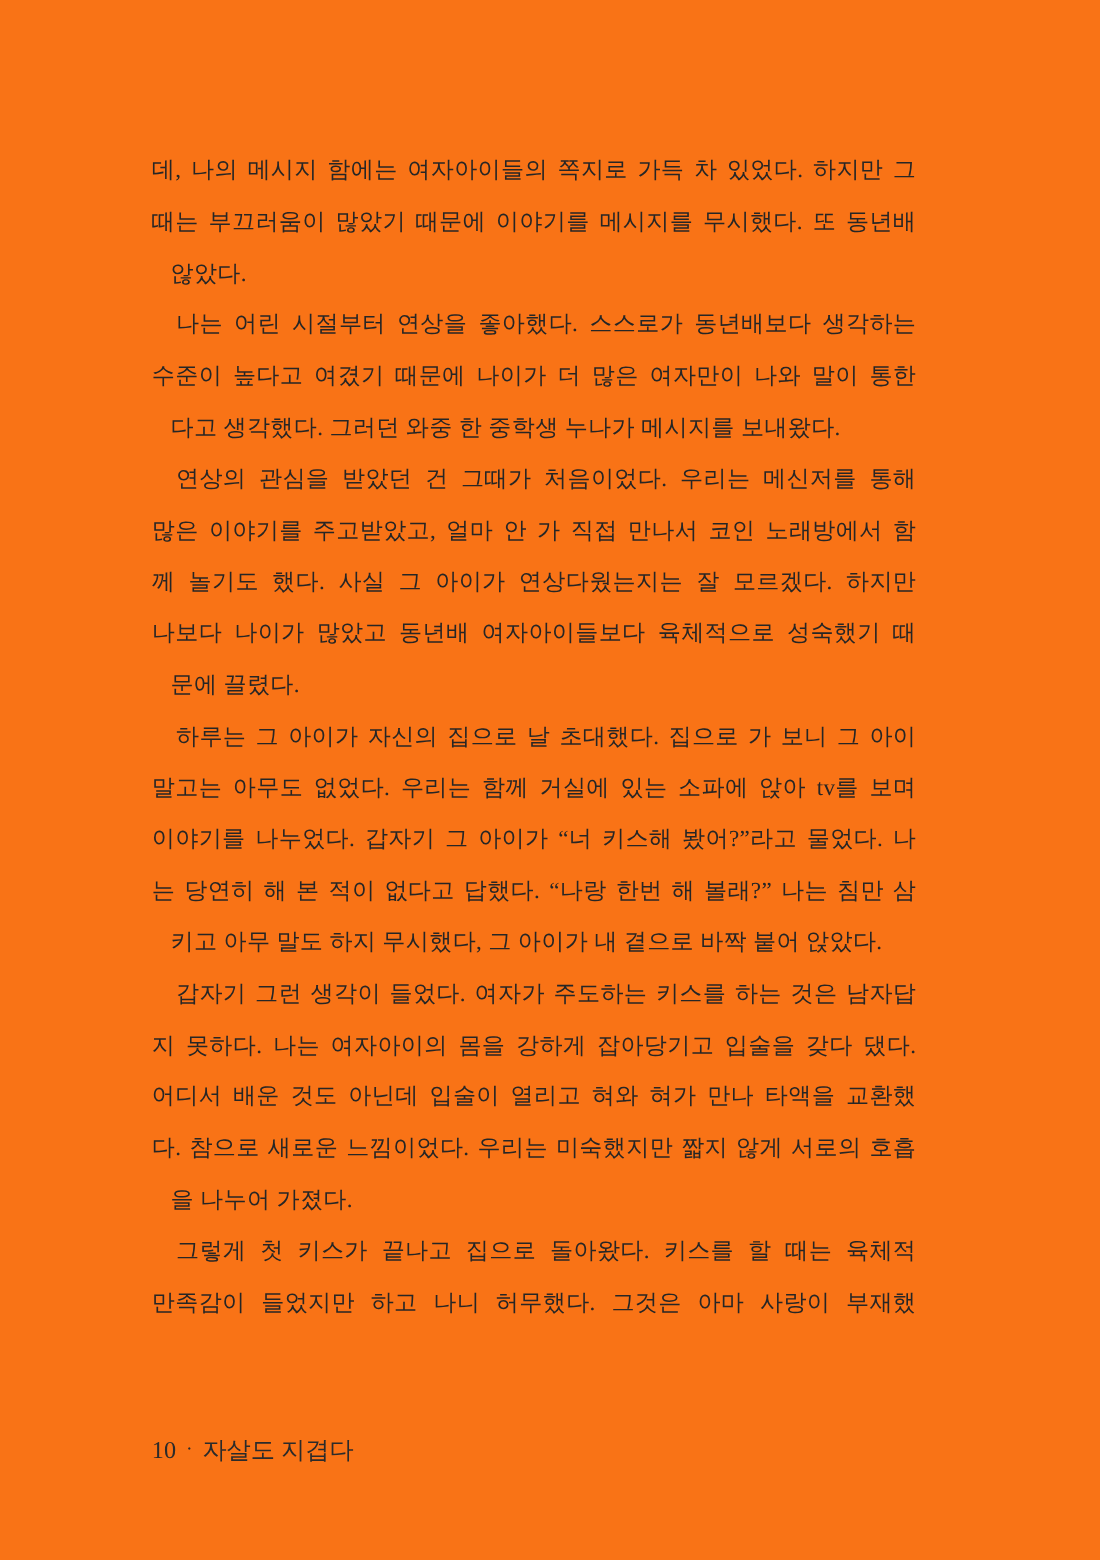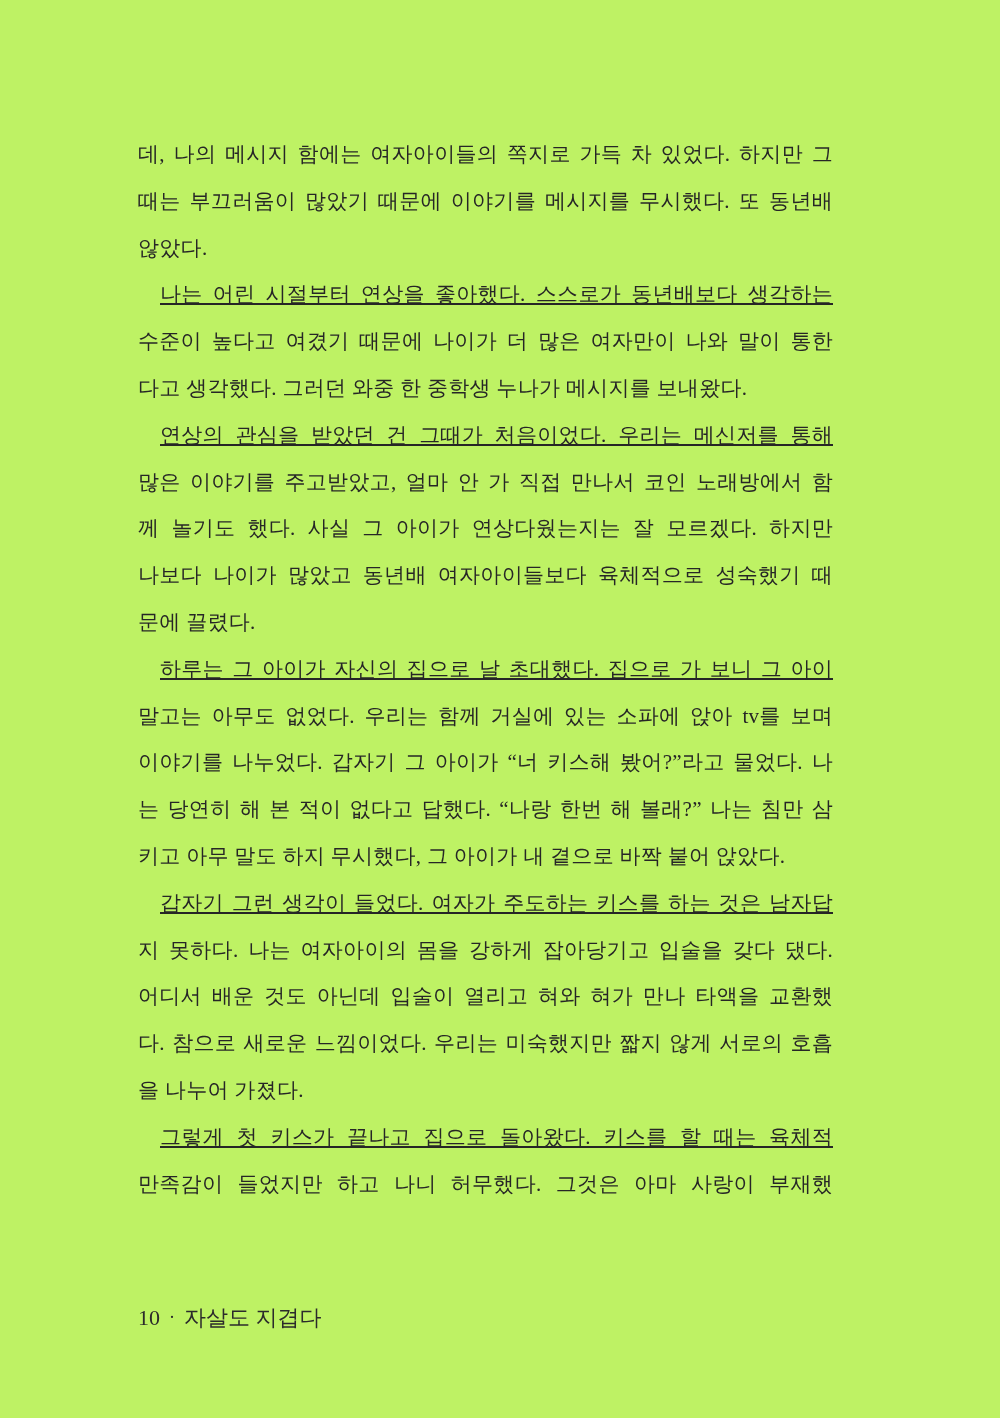--- a/index.html
+++ b/index.html
@@ -10,21 +10,21 @@
   body {
     width: 1000px;
     height: 1418px;
     position: relative;
     font-family: "Liberation Serif", "DejaVu Serif", serif;
     color: #262626;
   }
   .page {
     position: absolute;
     inset: 0;
-    background: #bef264;
+    background: #f97316;
   }
   .text-block {
     position: absolute;
     left: 138px;
     top: 131px;
     width: 695px;
   }
   .para {
     margin: 0;
     padding: 0;
@@ -33,24 +33,24 @@
     font-size: 21px;
     line-height: 46.8px;
     letter-spacing: 0.3px;
     text-align: justify;
     text-align-last: justify;
     white-space: normal;
     word-break: keep-all;
   }
   .line.end {
     text-align-last: left;
+    margin-left: 17px;
   }
   .line.ind {
     text-indent: 22px;
-    text-decoration: underline;
   }
   .footer {
     position: absolute;
     left: 138px;
     top: 1303px;
     font-size: 22px;
     line-height: 30px;
     color: #2b2b2b;
   }
   .footer .sep {

